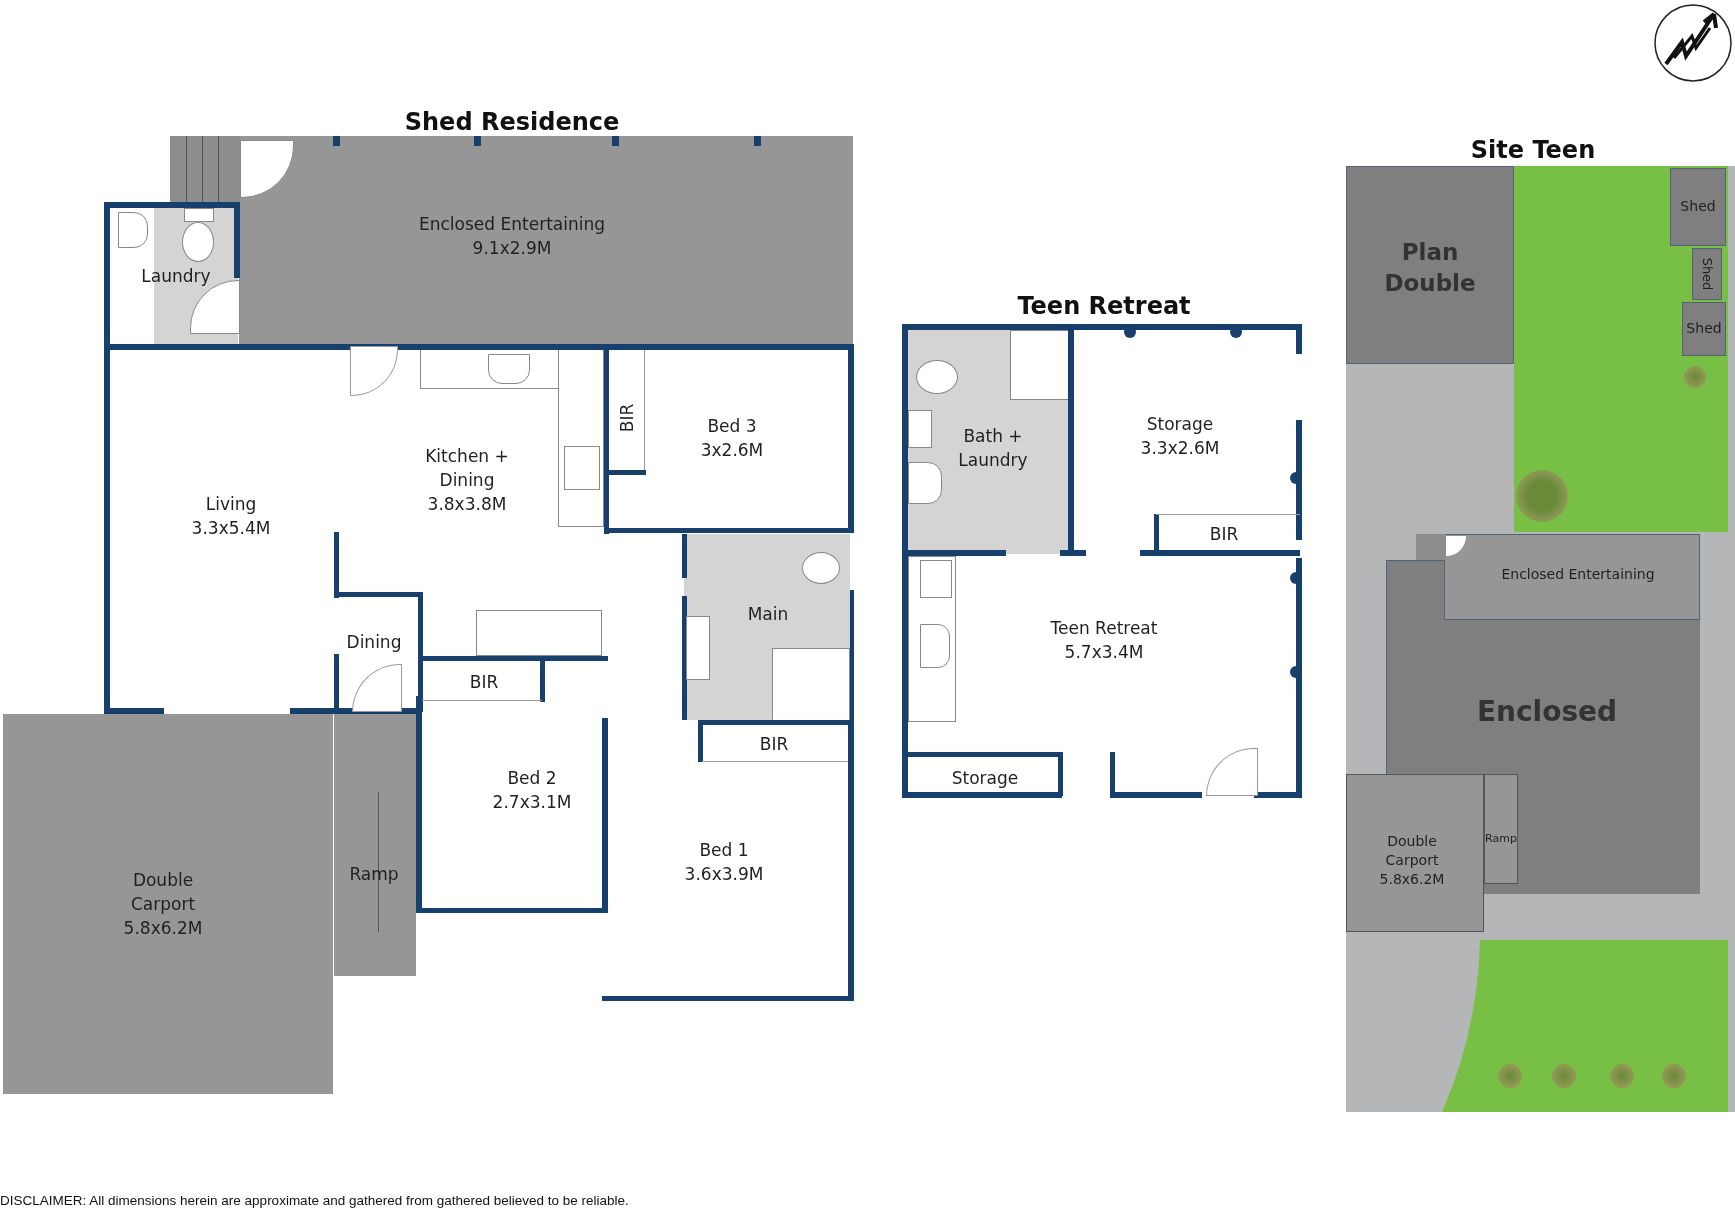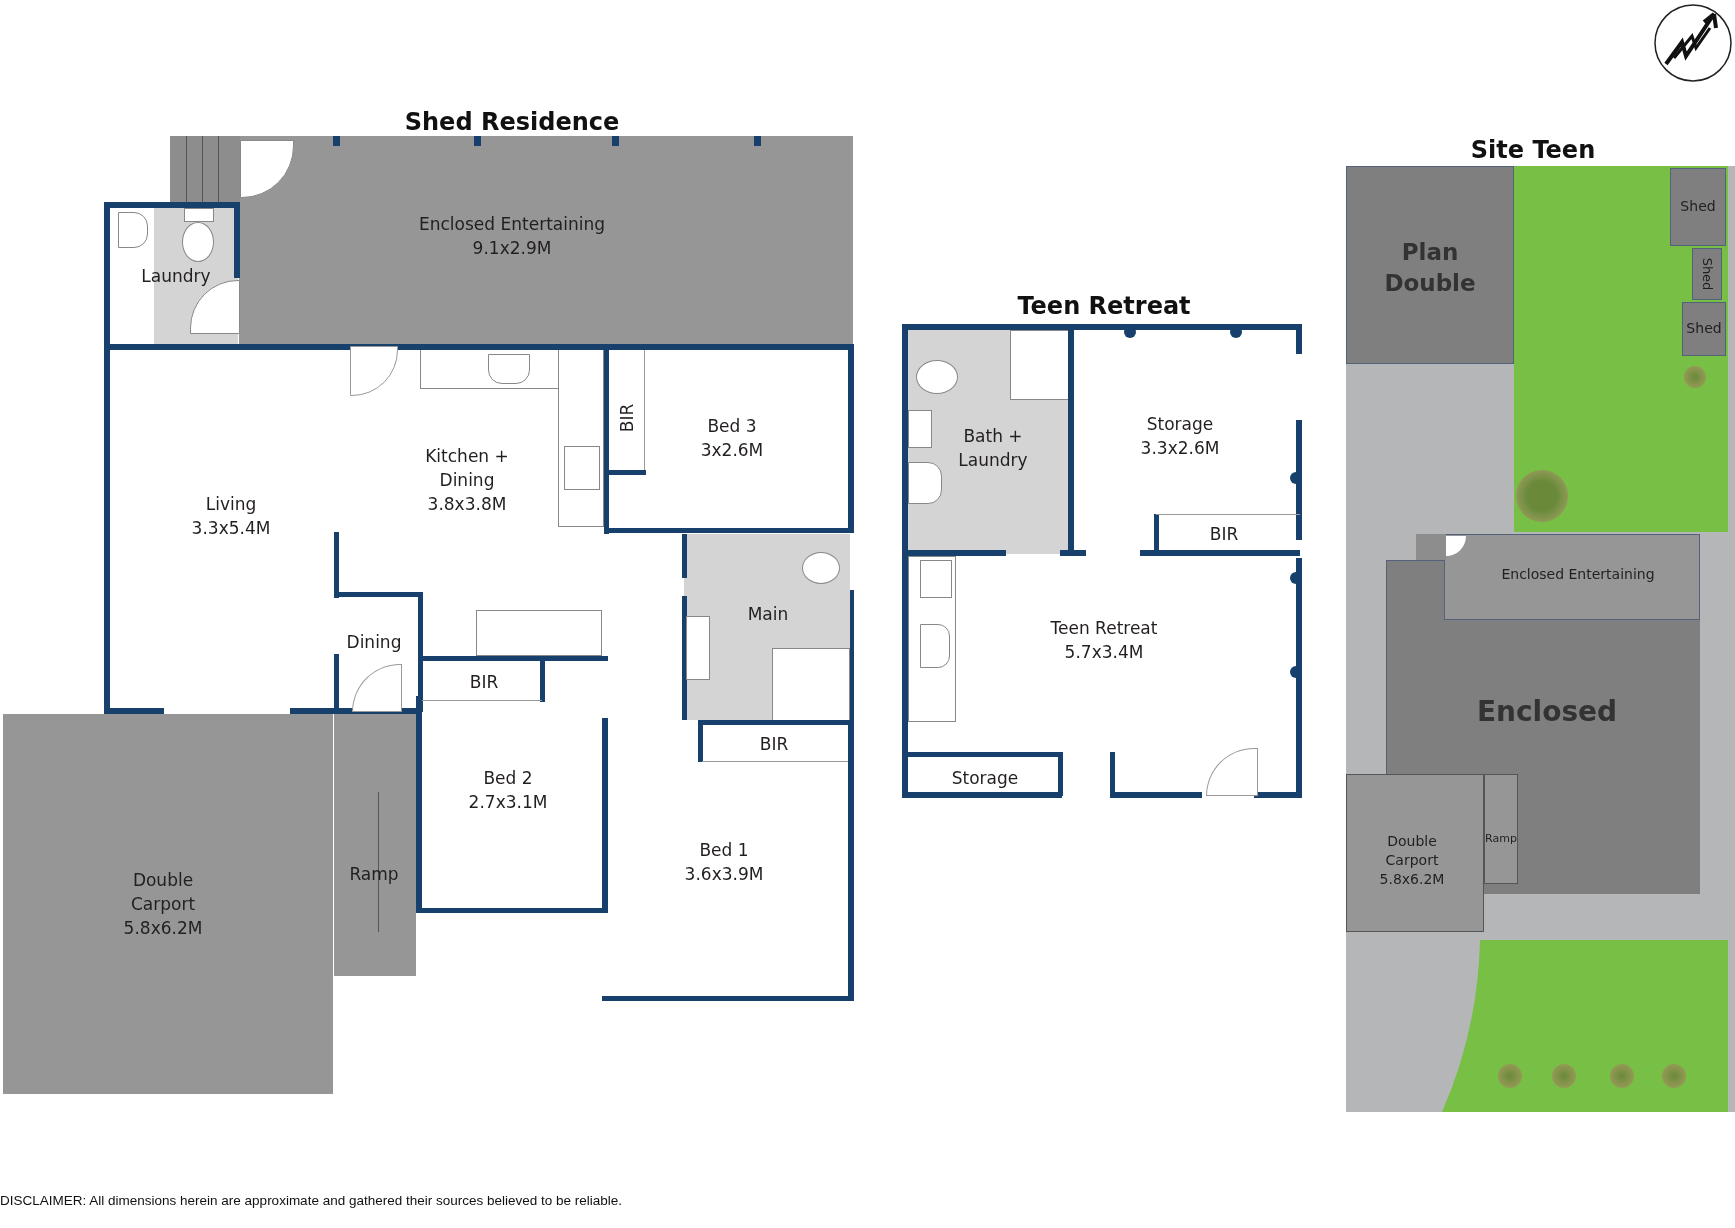--- a/index.html
+++ b/index.html
@@ -113,21 +113,21 @@
   <div class="wall" style="left:418px;top:656px;width:5px;height:40px;"></div>
   <div class="wall" style="left:540px;top:656px;width:5px;height:46px;"></div>
   <div class="thin" style="left:420px;top:700px;width:122px;height:1px;"></div>
   <div class="lbl" style="left:484px;top:682px;">
     <span>BIR</span>
   </div>
 
   <div class="wall" style="left:416px;top:696px;width:6px;height:216px;"></div>
   <div class="wall" style="left:602px;top:718px;width:6px;height:194px;"></div>
   <div class="wall" style="left:416px;top:908px;width:192px;height:5px;"></div>
-  <div class="lbl" style="left:508px;top:790px;">
+  <div class="lbl" style="left:532px;top:790px;">
     <span>Bed 2</span>
     <span>2.7x3.1M</span>
   </div>
 
   <div class="wall" style="left:698px;top:720px;width:156px;height:5px;"></div>
   <div class="wall" style="left:698px;top:720px;width:5px;height:42px;"></div>
   <div class="thin" style="left:702px;top:761px;width:146px;height:1px;"></div>
   <div class="lbl" style="left:774px;top:744px;">
     <span>BIR</span>
   </div>
@@ -259,14 +259,14 @@
   <div class="site" style="left:1484px;top:774px;width:34px;height:110px;background:#969696;border:1px solid #555;box-sizing:border-box;"></div>
   <div class="lbl" style="left:1501px;top:839px;font-size:11px;">Ramp</div>
 
   <div class="site" style="left:1498px;top:1064px;width:24px;height:24px;border-radius:50%;background:radial-gradient(#6a8a3a,#a5a060);"></div>
   <div class="site" style="left:1552px;top:1064px;width:24px;height:24px;border-radius:50%;background:radial-gradient(#6a8a3a,#a5a060);"></div>
   <div class="site" style="left:1610px;top:1064px;width:24px;height:24px;border-radius:50%;background:radial-gradient(#6a8a3a,#a5a060);"></div>
   <div class="site" style="left:1662px;top:1064px;width:24px;height:24px;border-radius:50%;background:radial-gradient(#6a8a3a,#a5a060);"></div>
 </div>
 
 <div class="disclaimer">
-  <div>DISCLAIMER:  All dimensions herein are approximate and gathered their sources believed to be reliable.</div>
+  <div>DISCLAIMER:  All dimensions herein are approximate and gathered from gathered believed to be reliable.</div>
 </div>
 
 </body></html>

